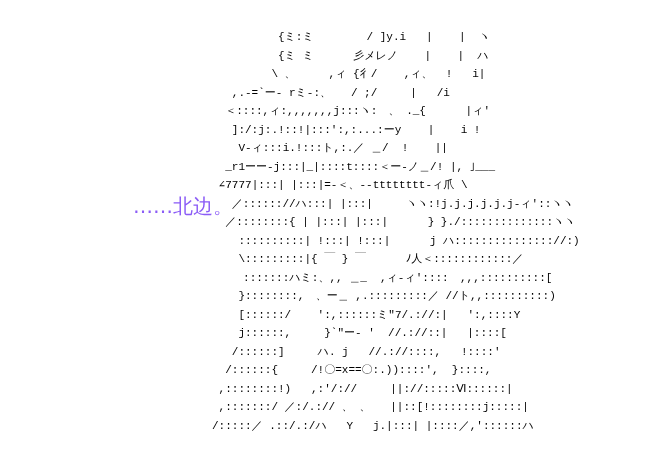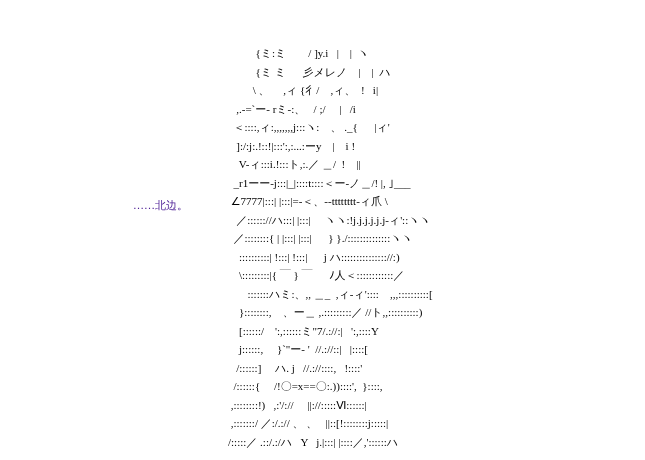--- a/index.html
+++ b/index.html
@@ -12,39 +12,39 @@
     width: 645px;
     height: 460px;
     background: #ffffff;
     overflow: hidden;
     font-family: "DejaVu Sans", sans-serif;
     color: #000000;
   }
   .dialogue {
     position: absolute;
     font-family: "DejaVu Sans", sans-serif;
-    font-size: 11px;
+    font-size: 20px;
     line-height: 18px;
-    color: #4c1d95;
+    color: #8b5cf6;
     white-space: nowrap;
   }
   .dialogue-1 {
     left: 133px;
     top: 197px;
   }
   .dialogue-2 {
     left: 68px;
     top: 231px;
   }
   .aa {
     position: absolute;
     left: 212px;
     top: 28px;
-    margin: 16px;
-    font-family: Liberation Serif, serif;
+    margin: 0;
+    font-family: Liberation Mono, monospace;
     font-size: 11px;
     line-height: 18.5px;
     color: #000000;
     white-space: pre;
   }
 </style>
 </head>
 <body>
 
 <div class="stage">

